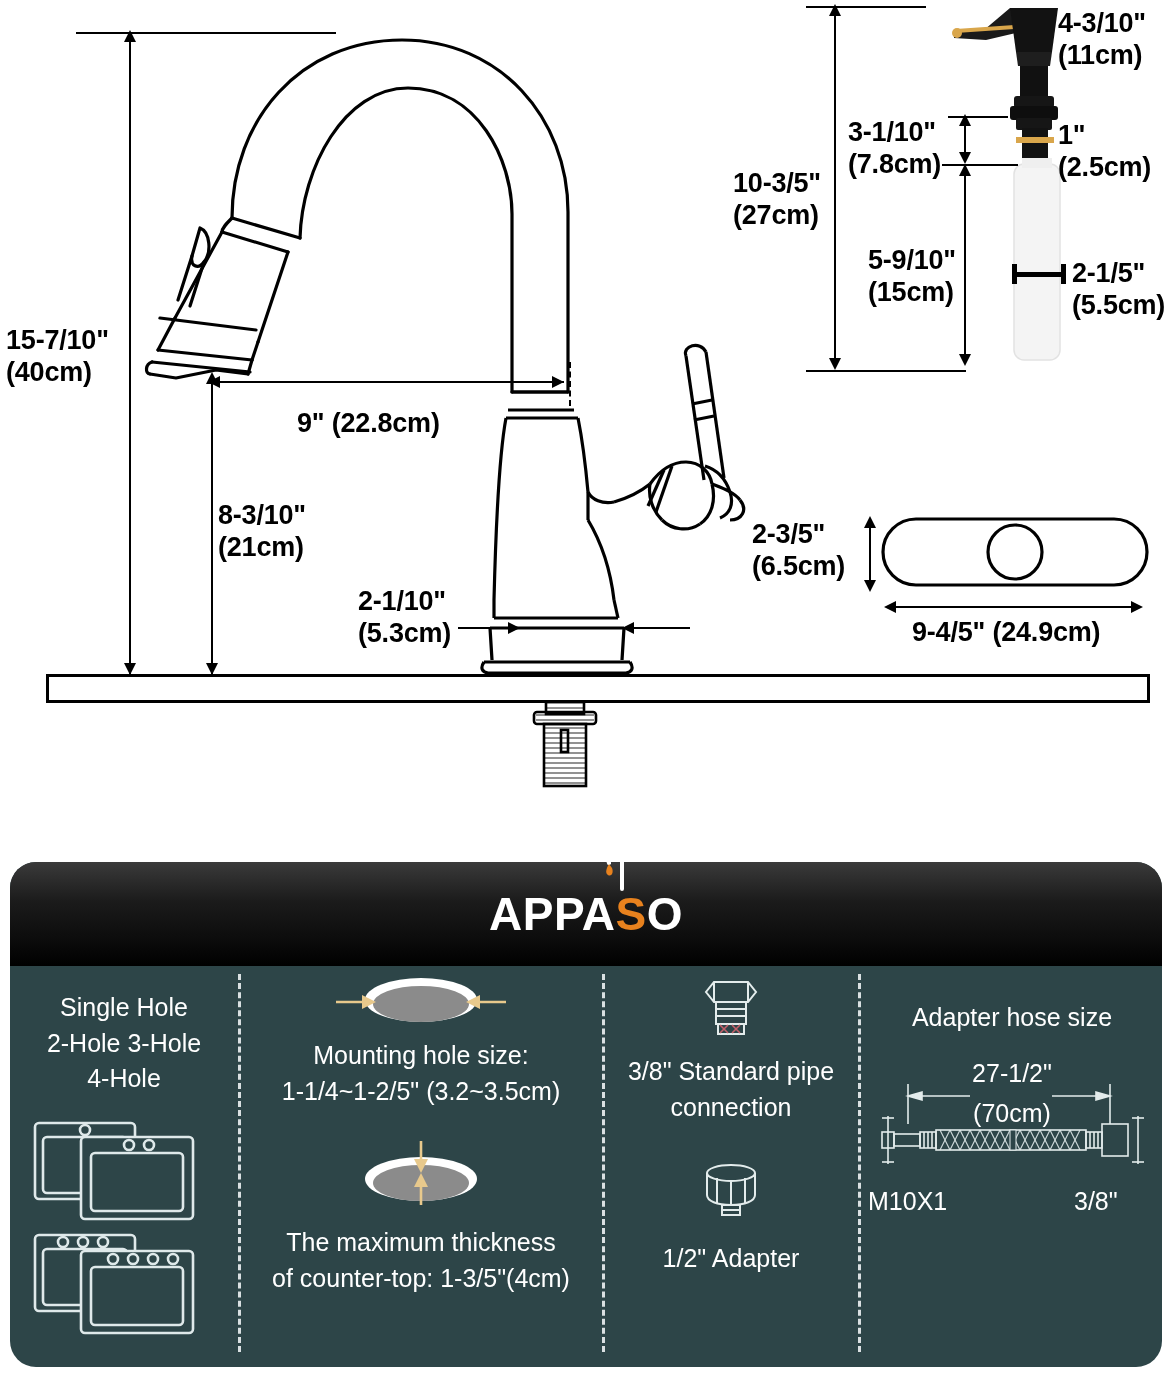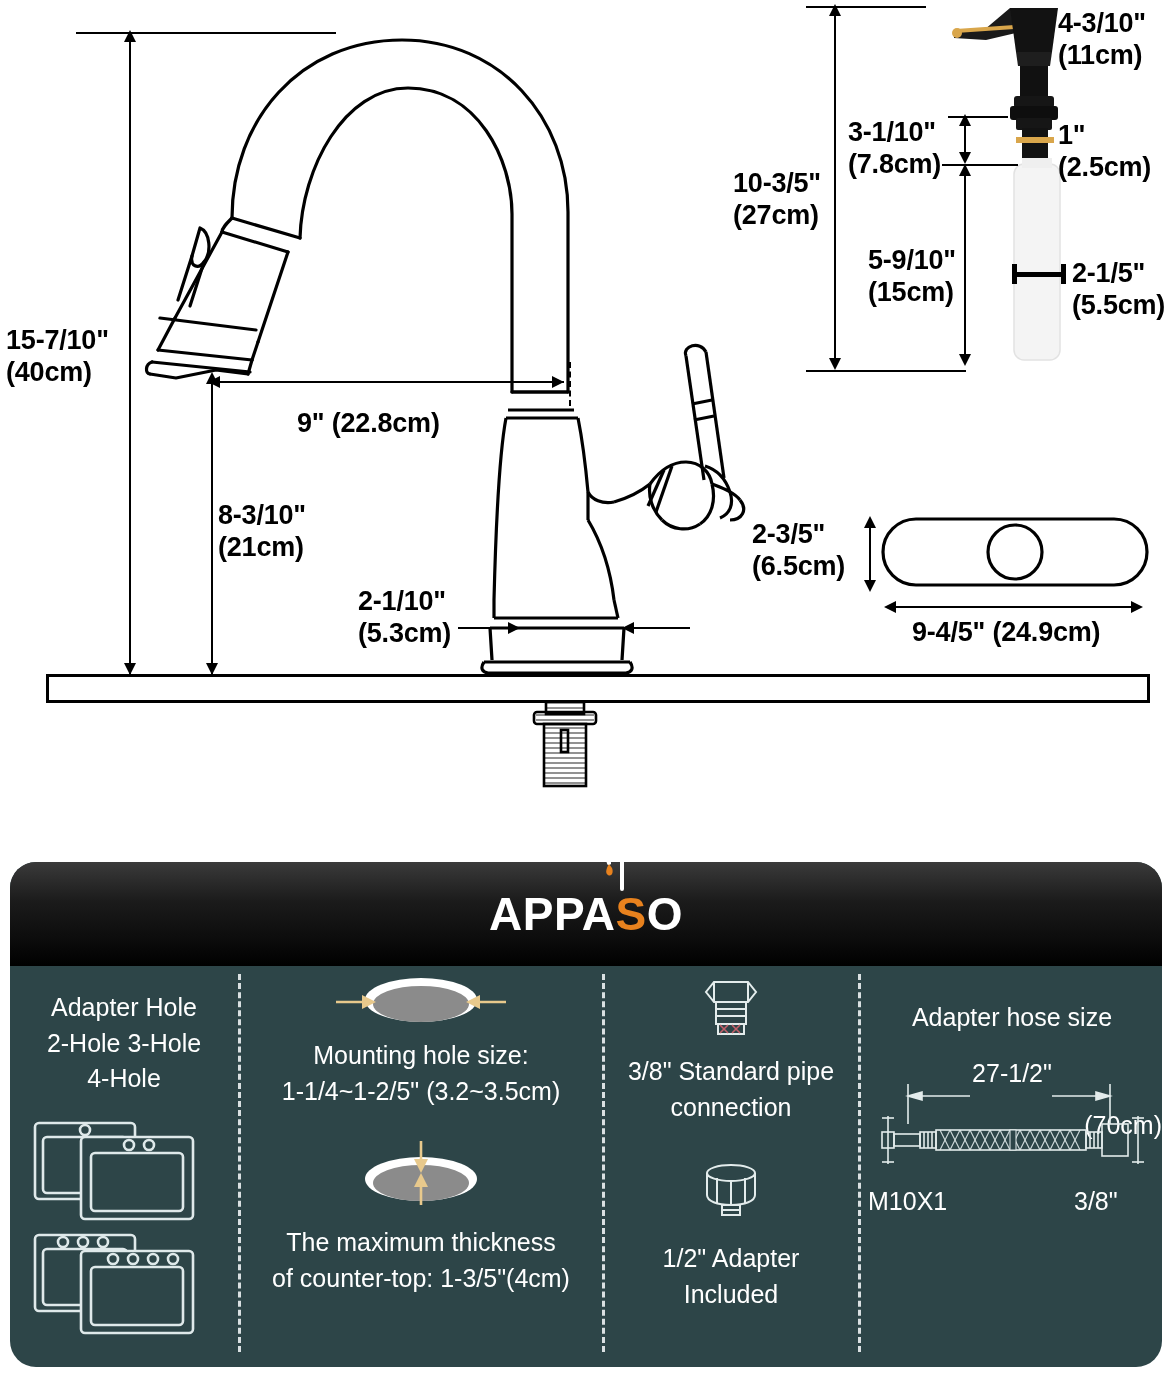--- a/index.html
+++ b/index.html
@@ -276,21 +276,21 @@
     </div>
   </div>
 
   <div class="panel-body">
 
     <div class="divider" style="left:228px;"></div>
     <div class="divider" style="left:592px;"></div>
     <div class="divider" style="left:848px;"></div>
 
     <div class="col" style="left:0; width:228px;">
-      <div class="col-text" style="margin-top:24px;">Adapter Hole</div>
+      <div class="col-text" style="margin-top:24px;">Single Hole</div>
       <div class="col-text">2-Hole  3-Hole</div>
       <div class="col-text">4-Hole</div>
 
       <svg style="margin-top:14px;" width="210" height="230" viewBox="0 0 210 230">
         <g class="sink-icon">
 
           <rect x="16" y="12" width="100" height="76" rx="4"></rect>
           <rect x="24" y="26" width="84" height="56" rx="4"></rect>
           <circle cx="66" cy="19" r="5"></circle>
 
@@ -369,29 +369,28 @@
           <ellipse cx="45" cy="12" rx="24" ry="8"></ellipse>
           <path d="M21,12 L21,34 C21,40 31,44 45,44 C59,44 69,40 69,34 L69,12"></path>
           <line x1="31" y1="17" x2="31" y2="43"></line>
           <line x1="45" y1="20" x2="45" y2="44"></line>
           <line x1="59" y1="17" x2="59" y2="43"></line>
           <rect x="36" y="44" width="18" height="10"></rect>
           <line x1="36" y1="49" x2="54" y2="49"></line>
         </g>
       </svg>
       <div class="col-text" style="margin-top:14px;">1/2" Adapter</div>
-      <div class="col-text">Included</div>
     </div>
 
     <div class="col" style="left:852px; width:300px;">
       <div class="col-text" style="margin-top:34px;">Adapter hose size</div>
 
       <div style="position:relative; width:300px; height:200px; margin-top:20px;">
         <div class="col-text" style="position:absolute; left:0; top:0; width:300px;">27-1/2"</div>
-        <div class="col-text" style="position:absolute; left:0; top:52px; width:300px;text-align:right;">(70cm)</div>
+        <div class="col-text" style="position:absolute; left:0; top:40px; width:300px;">(70cm)</div>
 
         <svg class="hose-svg" style="position:absolute; left:0; top:24px;" width="300" height="130" viewBox="0 0 300 130">
 
           <g stroke="#e3ecec" stroke-width="1.6" fill="none">
             <line x1="46" y1="4" x2="46" y2="44"></line>
             <line x1="248" y1="4" x2="248" y2="44"></line>
             <line x1="46" y1="16" x2="108" y2="16"></line>
             <line x1="190" y1="16" x2="248" y2="16"></line>
             <polygon points="46,16 60,12 60,20" fill="#e3ecec" stroke="none"></polygon>
             <polygon points="248,16 234,12 234,20" fill="#e3ecec" stroke="none"></polygon>

